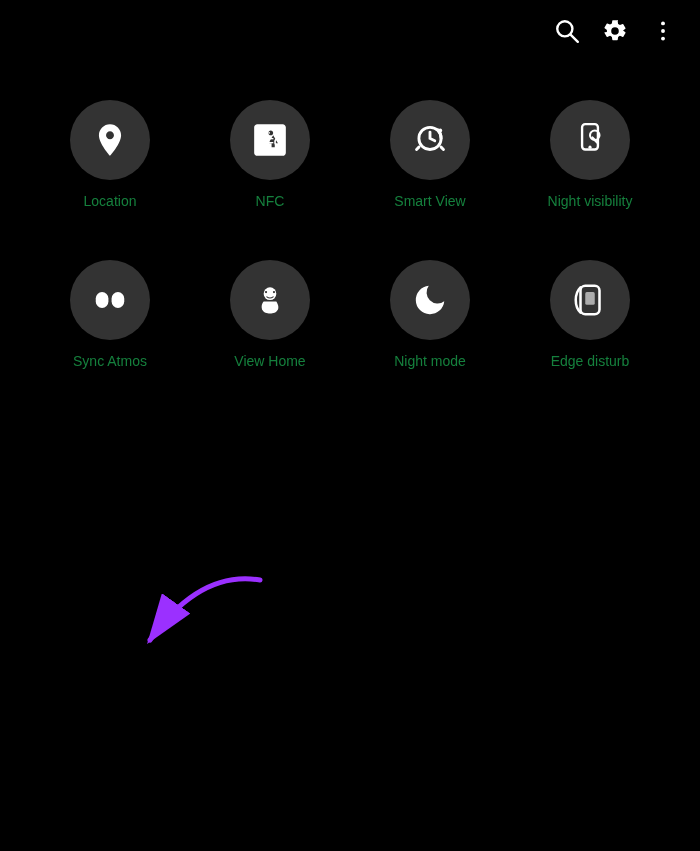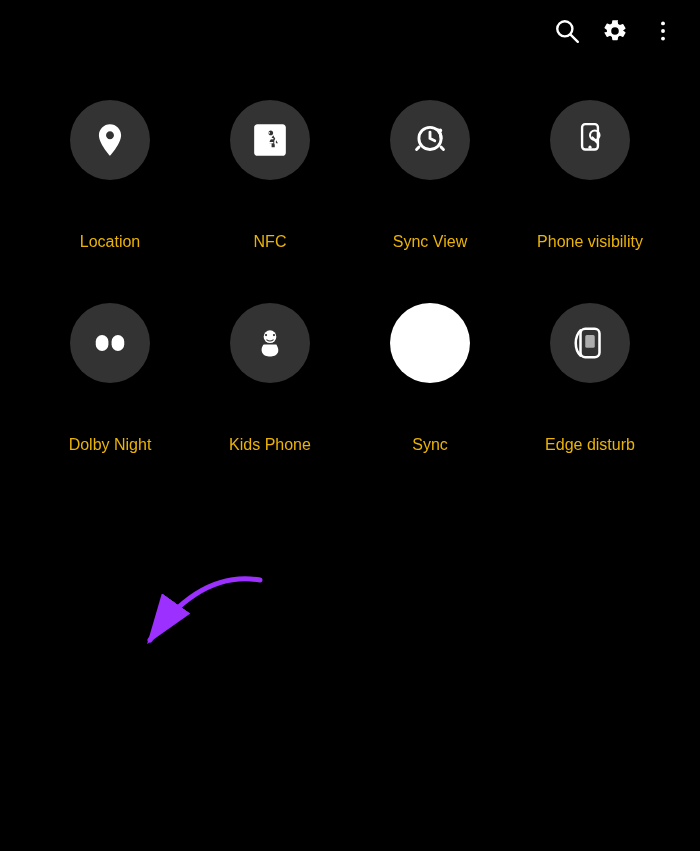--- a/index.html
+++ b/index.html
@@ -36,43 +36,42 @@
       padding: 20px 30px 0;
     }
 
     .grid-item {
       display: flex;
       flex-direction: column;
       align-items: center;
       justify-content: flex-start;
       padding: 20px 10px 30px;
       cursor: pointer;
-      gap: 40px;
     }
 
     .icon-circle {
       width: 80px;
       height: 80px;
       border-radius: 50%;
       background: #333;
       display: flex;
       align-items: center;
       justify-content: center;
       margin-bottom: 12px;
       font-size: 32px;
     }
 
     .icon-circle.sync-white {
       background: #fff;
       color: #000;
     }
 
     .item-label {
-      font-size: 16px;
-      color: #eab308;
+      font-size: 14px;
+      color: #15803d;
       text-align: center;
       line-height: 1.3;
     }
 
     svg.arrow-svg {
       position: absolute;
       top: 560px;
       left: 100px;
       width: 200px;
       height: 120px;
@@ -136,68 +135,68 @@
     <div class="icon-circle">
       <svg class="icon-img" viewBox="0 0 24 24" fill="white">
         <path d="M12 4C8 4 5 7 5 11s3 7 7 7 7-3 7-7-3-7-7-7z" fill="none" stroke="white" stroke-width="1.8"></path>
         <path d="M12 7v4l3 1.5" stroke="white" stroke-width="1.8" stroke-linecap="round" fill="none"></path>
         <path d="M17 5.5 A8 8 0 0 1 19 11" stroke="white" stroke-width="1.8" fill="none" stroke-linecap="round"></path>
         <path d="M5 16.5 l-1.5 1.5" stroke="white" stroke-width="1.8" fill="none" stroke-linecap="round"></path>
         <path d="M19 16.5 l1.5 1.5" stroke="white" stroke-width="1.8" fill="none" stroke-linecap="round"></path>
         <circle cx="18.5" cy="6" r="1.2" fill="white"></circle>
       </svg>
     </div>
-    <span class="item-label">Sync View</span>
+    <span class="item-label">Smart View</span>
   </div>
 
   <div class="grid-item">
     <div class="icon-circle">
       <svg class="icon-img" viewBox="0 0 24 24" fill="white">
         <rect x="7" y="2" width="10" height="16" rx="2" stroke="white" stroke-width="1.5" fill="none"></rect>
         <circle cx="12" cy="16.5" r="1" fill="white"></circle>
         <circle cx="15" cy="9" r="3" fill="none" stroke="white" stroke-width="1.3"></circle>
         <path d="M13.5 10.5 l3.5 3.5" stroke="white" stroke-width="1.5" stroke-linecap="round"></path>
       </svg>
     </div>
-    <span class="item-label">Phone visibility</span>
+    <span class="item-label">Night visibility</span>
   </div>
 
 
   <div class="grid-item">
     <div class="icon-circle">
       <svg class="icon-img" viewBox="0 0 24 24" fill="white">
         <rect x="3" y="7" width="8" height="10" rx="4" fill="white"></rect>
         <rect x="13" y="7" width="8" height="10" rx="4" fill="white"></rect>
       </svg>
     </div>
-    <span class="item-label">Dolby Night</span>
+    <span class="item-label">Sync Atmos</span>
   </div>
 
   <div class="grid-item">
     <div class="icon-circle">
       <svg class="icon-img" viewBox="0 0 24 24" fill="white">
         <circle cx="12" cy="8" r="4" fill="white"></circle>
         <path d="M8 13 C8 13 6 15 7 18 C8 20 10 20.5 12 20.5 C14 20.5 16 20 17 18 C18 16 16 13 16 13" fill="white"></path>
         <circle cx="9.5" cy="7" r="0.7" fill="#333"></circle>
         <circle cx="14.5" cy="7" r="0.7" fill="#333"></circle>
         <path d="M10 10 Q12 11.5 14 10" stroke="#333" stroke-width="0.7" fill="none" stroke-linecap="round"></path>
       </svg>
     </div>
-    <span class="item-label">Kids Phone</span>
-  </div>
-
-
-  <div class="grid-item">
-    <div class="icon-circle sync-white">
-      <svg class="icon-img" viewBox="0 0 24 24" fill="#000">
-        <path d="M12 4V1L8 5l4 4V6c3.31 0 6 2.69 6 6 0 1.01-.25 1.97-.7 2.8l1.46 1.46C19.54 15.03 20 13.57 20 12c0-4.42-3.58-8-8-8zm0 14c-3.31 0-6-2.69-6-6 0-1.01.25-1.97.7-2.8L5.24 7.74C4.46 8.97 4 10.43 4 12c0 4.42 3.58 8 8 8v3l4-4-4-4v3z"></path>
-      </svg>
-    </div>
-    <span class="item-label">Sync</span>
-  </div>
+    <span class="item-label">View Home</span>
+  </div>
+
+  <div class="grid-item">
+    <div class="icon-circle">
+      <svg class="icon-img" viewBox="0 0 24 24" fill="white">
+        <path d="M21 12.79A9 9 0 1 1 11.21 3 7 7 0 0 0 21 12.79z" fill="white"></path>
+      </svg>
+    </div>
+    <span class="item-label">Night mode</span>
+  </div>
+
 
 
   <div class="grid-item">
     <div class="icon-circle">
       <svg class="icon-img" viewBox="0 0 24 24" fill="white">
         <rect x="6" y="3" width="12" height="18" rx="3" stroke="white" stroke-width="1.6" fill="none"></rect>
         <path d="M6 4 Q3 7 3 12 Q3 17 6 20" stroke="white" stroke-width="1.6" fill="none" stroke-linecap="round"></path>
         <rect x="9" y="7" width="6" height="8" rx="1" fill="white" opacity="0.6"></rect>
       </svg>
     </div>

